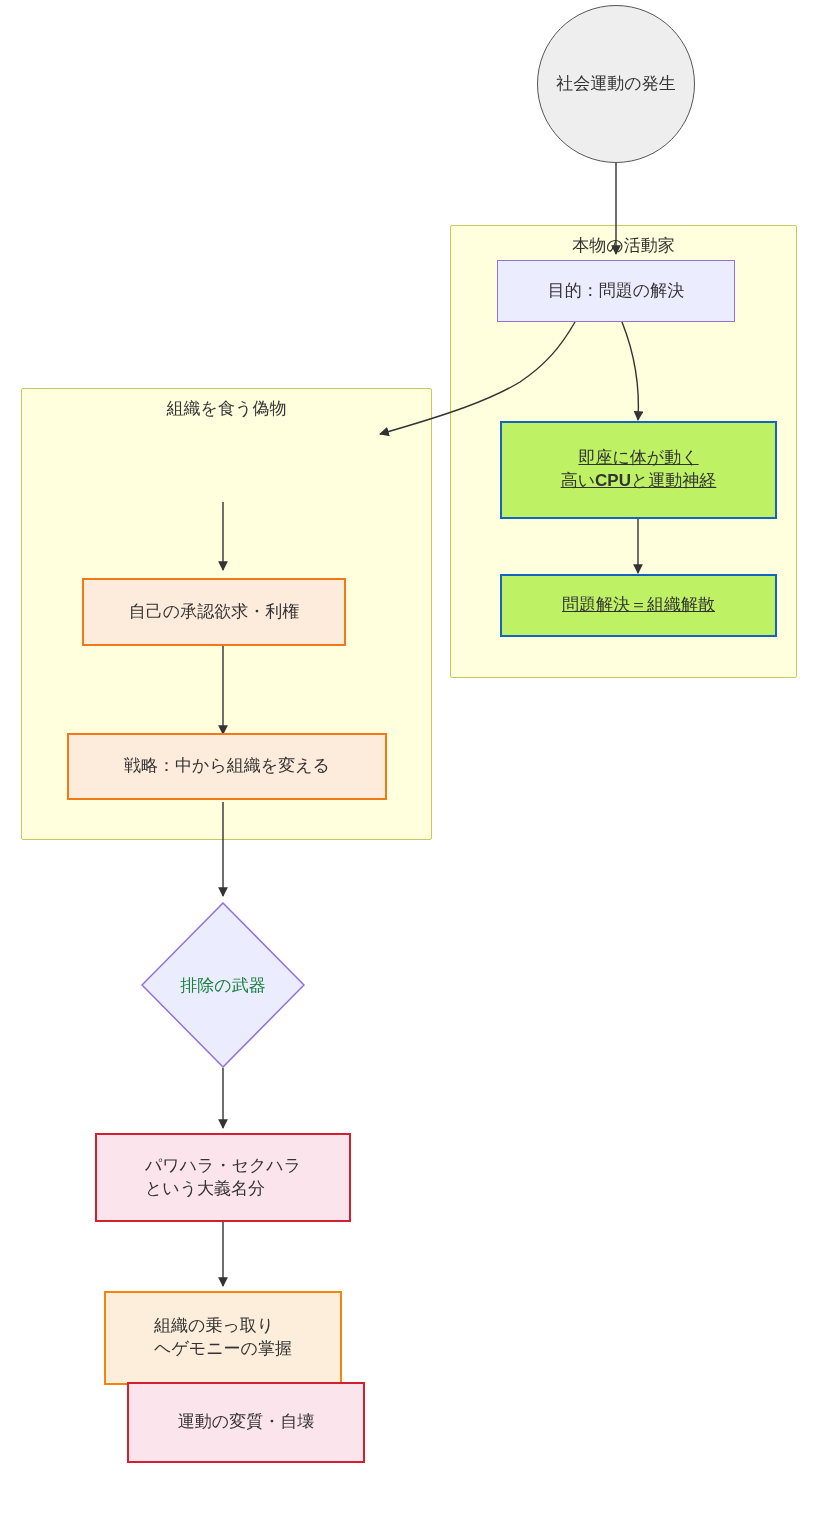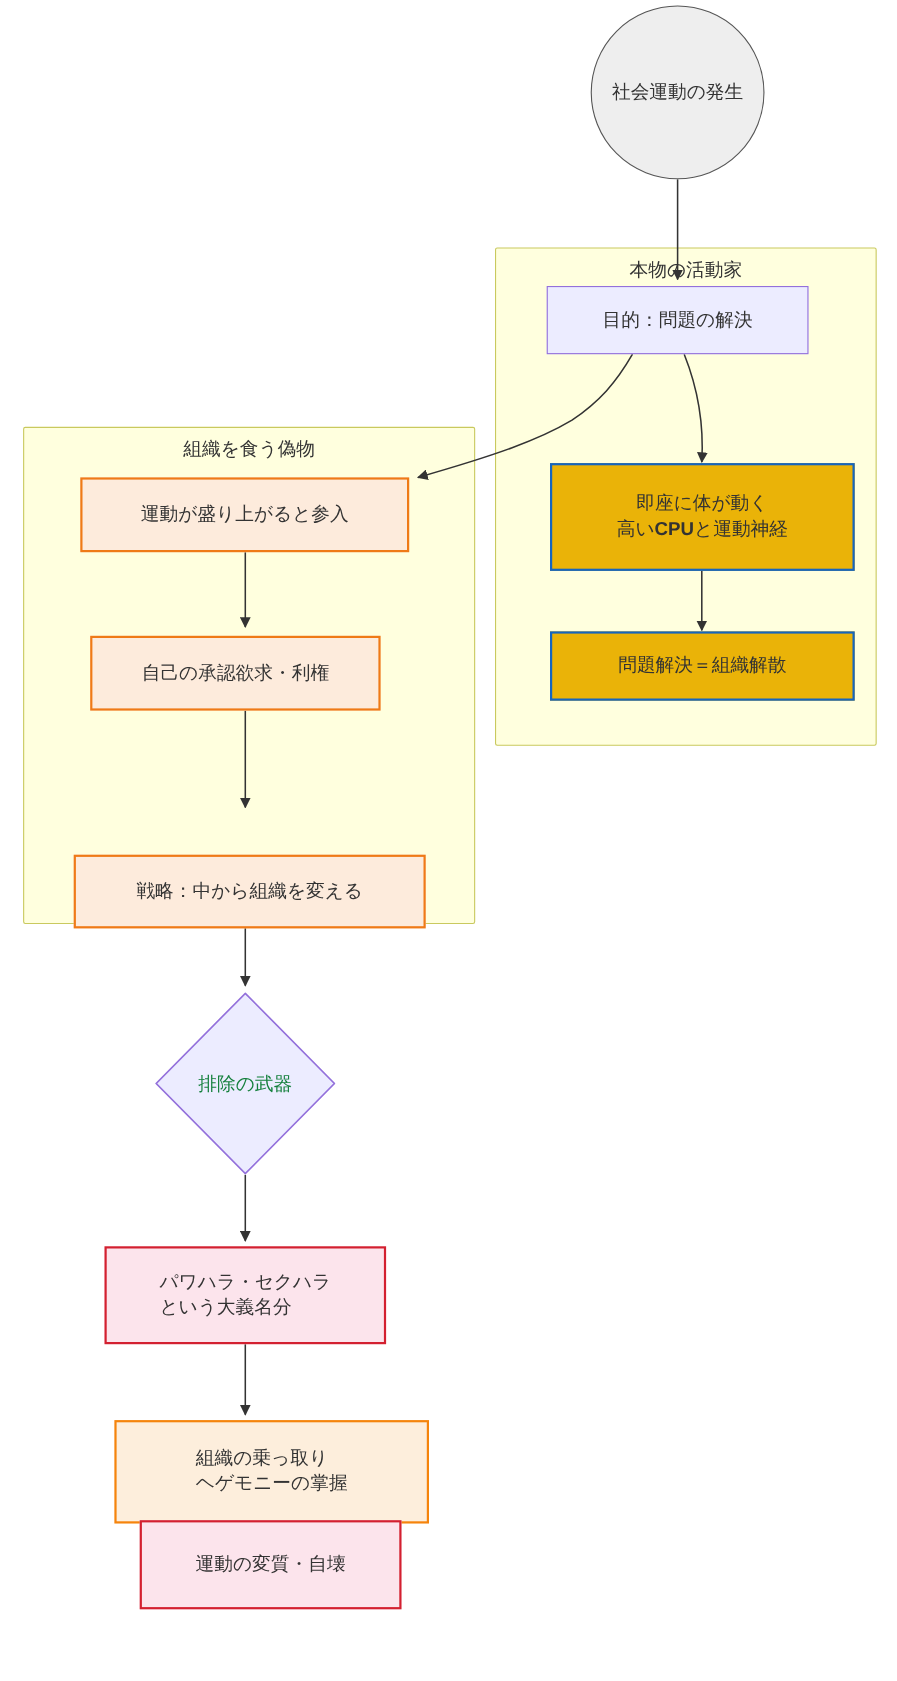--- a/index.html
+++ b/index.html
@@ -64,22 +64,23 @@
   }
   .node-gray {
     background: #eeeeee;
     border: 1.3px solid #555555;
   }
   .node-purple {
     background: #ececff;
     border: 1.3px solid #9370db;
   }
   .node-blue {
-    background: #eab308;
+    background: #bef264;
     border: 2.2px solid #1565c0;
+    text-decoration: underline;
   }
   .node-orange {
     background: #fdebdc;
     border: 2.2px solid #ef7a17;
   }
   .node-orange-2 {
     background: #fdeedc;
     border: 2.2px solid #f5840c;
   }
   .node-red {
@@ -155,45 +156,42 @@
 
   <div class="node node-blue" style="left:500px; top:421px; width:277px; height:98px; flex-direction:column;">
     <span>即座に体が動く</span>
     <span><span>高い</span><span class="bold-seg">CPU</span><span>と運動神経</span></span>
   </div>
 
   <div class="node node-blue" style="left:500px; top:574px; width:277px; height:63px;">
     <span>問題解決＝組織解散</span>
   </div>
 
-  <div class="node node-orange" style="left:73px; top:434px; width:299px; height:68px;">
-    <span>運動が盛り上がると参入</span>
-  </div>
 
   <div class="node node-orange" style="left:82px; top:578px; width:264px; height:68px;">
     <span>自己の承認欲求・利権</span>
   </div>
 
-  <div class="node node-orange" style="left:67px; top:777px; width:320px; height:67px;">
+  <div class="node node-orange" style="left:67px; top:733px; width:320px; height:67px;">
     <span>戦略：中から組織を変える</span>
   </div>
 
   <div class="diamond-wrap" style="left:141px; top:902px; width:164px; height:166px;">
     <svg width="164" height="166" viewBox="0 0 164 166" style="position:absolute; left:0; top:0;">
       <polygon points="82,1 163,83 82,165 1,83" fill="#ececff" stroke="#9370db" stroke-width="1.5"></polygon>
     </svg>
     <div class="diamond-label">排除の武器</div>
   </div>
 
   <div class="node node-red" style="left:95px; top:1133px; width:256px; height:89px;">
     <span>パワハラ・セクハラ
 という大義名分</span>
   </div>
 
-  <div class="node node-orange-2" style="left:104px; top:1291px; width:286px; height:94px;">
+  <div class="node node-orange-2" style="left:104px; top:1291px; width:238px; height:94px;">
     <span>組織の乗っ取り
 ヘゲモニーの掌握</span>
   </div>
 
   <div class="node node-red" style="left:104px; top:1382px; width:238px; height:81px;margin-left:23px;">
     <span>運動の変質・自壊</span>
   </div>
 
 </div>
 

